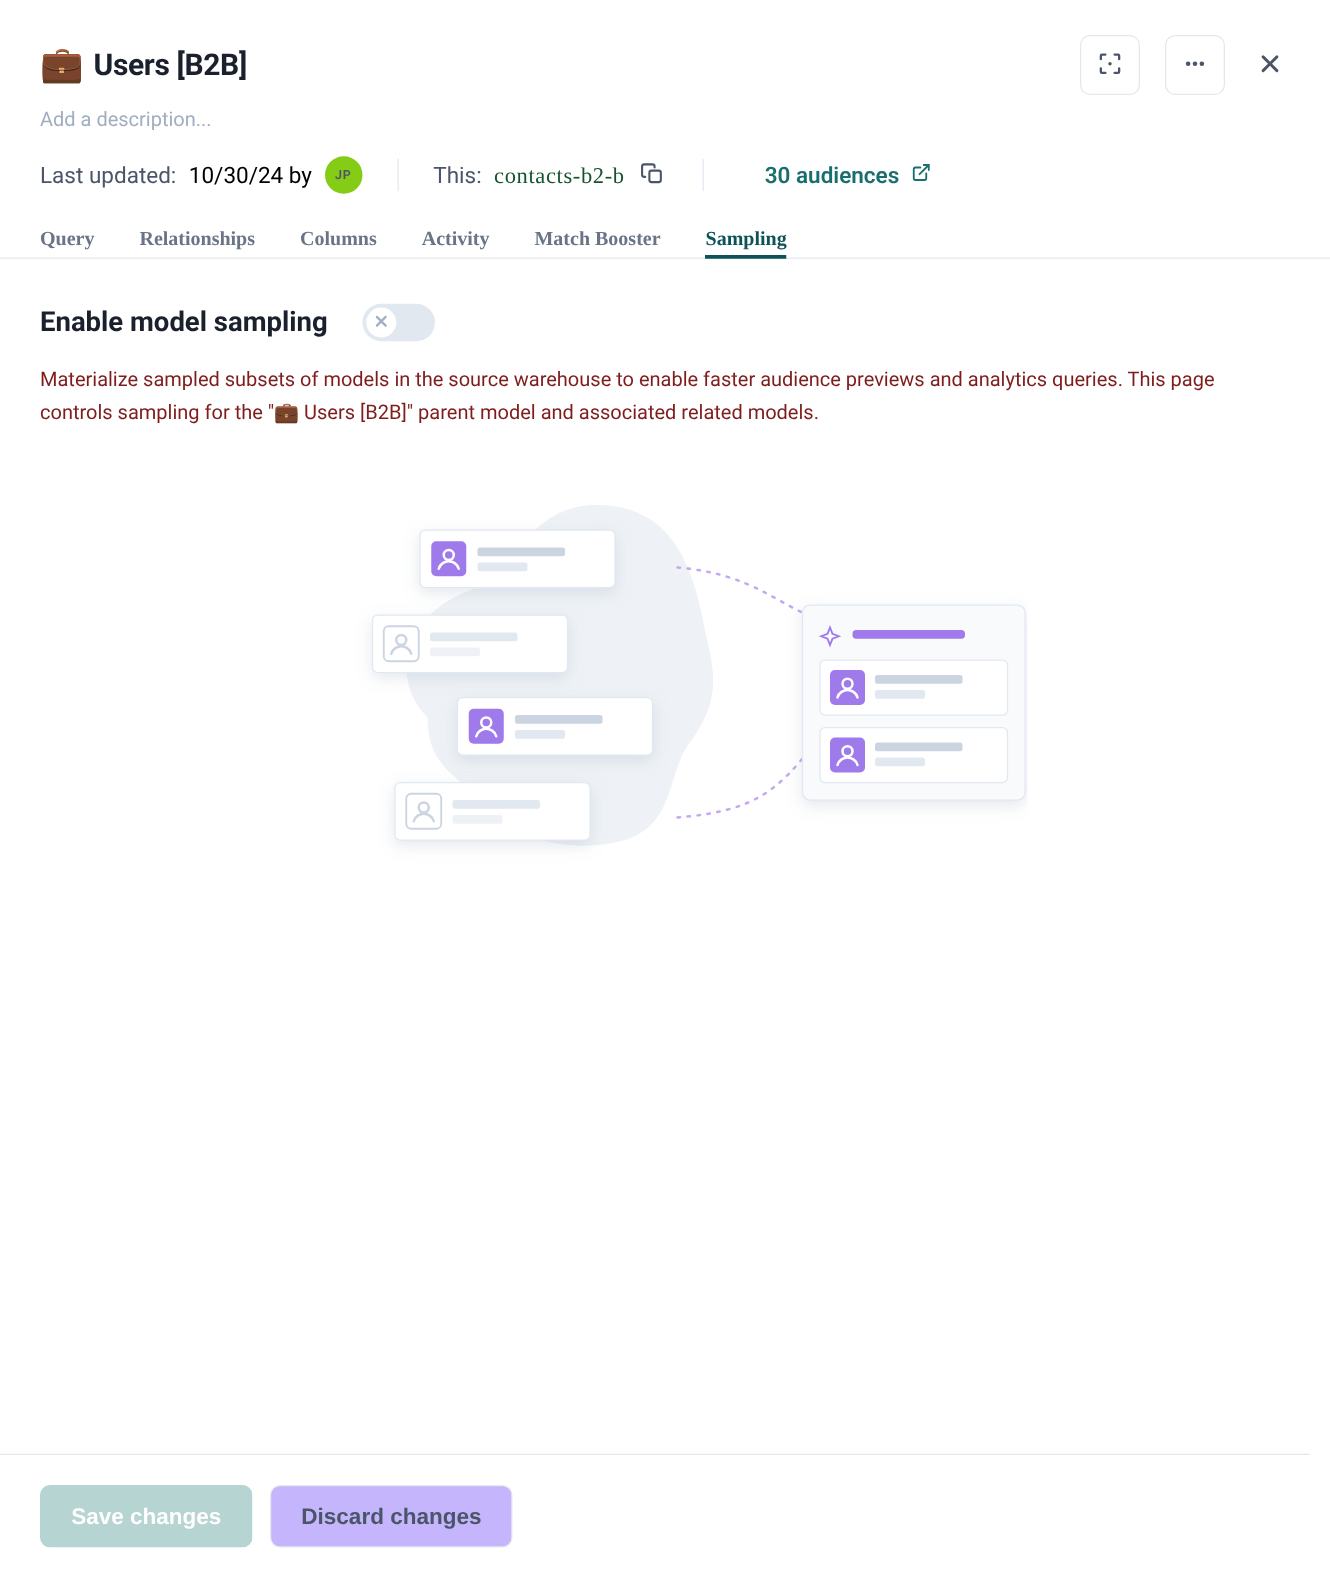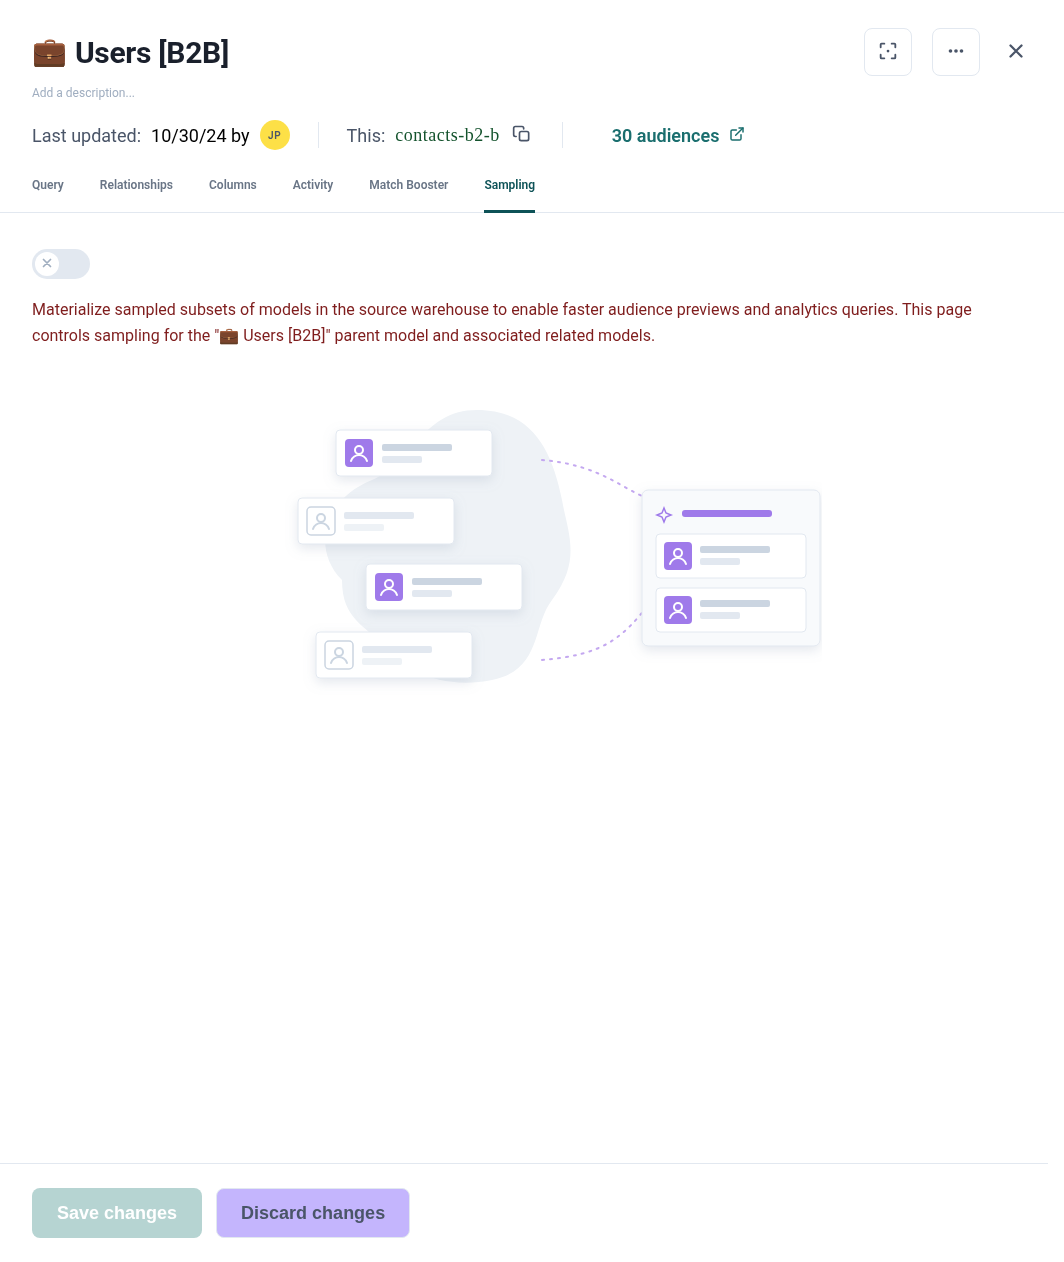--- a/index.html
+++ b/index.html
@@ -29,21 +29,21 @@
       align-items: center;
       gap: 8px;
     }
 
     .title-icon {
       font-size: 28px;
       line-height: 1;
     }
 
     .title-text {
-      font-size: 30px;
+      font-size: 24px;
       font-weight: 700;
       color: #1a202c;
       letter-spacing: -0.3px;
     }
 
     .title-actions {
       display: flex;
       align-items: center;
       gap: 20px;
     }
@@ -68,21 +68,21 @@
       background: transparent;
       display: flex;
       align-items: center;
       justify-content: center;
       cursor: pointer;
       color: #4a5568;
     }
 
     .description-placeholder {
       color: #a0aec0;
-      font-size: 12px;
+      font-size: 16px;
       margin-bottom: 20px;
       cursor: text;
     }
 
     .meta-row {
       display: flex;
       align-items: center;
       gap: 28px;
       font-size: 18px;
       color: #4a5568;
@@ -95,21 +95,21 @@
       gap: 10px;
     }
 
     .meta-label { color: #4a5568; }
     .meta-value { color: #000000; }
 
     .avatar {
       width: 30px;
       height: 30px;
       border-radius: 50%;
-      background: #fde047;
+      background: #84cc16;
       display: inline-flex;
       align-items: center;
       justify-content: center;
       font-size: 10px;
       font-weight: 600;
       color: #4a5568;
       letter-spacing: 0.5px;
     }
 
     .divider-v {
@@ -146,27 +146,28 @@
     }
 
     .tabs {
       display: flex;
       gap: 36px;
       border-bottom: 1px solid #e2e8f0;
       padding: 0 32px;
     }
 
     .tab {
-      padding: 0 0 18px 0;
-      font-size: 12px;
+      padding: 0 0 3px 0;
+      font-size: 16px;
       font-weight: 600;
       color: #697586;
       cursor: pointer;
       border-bottom: 3px solid transparent;
       margin-bottom: -1px;
+      font-family: Liberation Serif, serif;
     }
 
     .tab.active {
       color: #0d5257;
       border-bottom-color: #0d5257;
     }
 
     .content {
       padding: 36px 32px 0 32px;
     }
@@ -333,20 +334,21 @@
   <div class="tab">Query</div>
   <div class="tab">Relationships</div>
   <div class="tab">Columns</div>
   <div class="tab">Activity</div>
   <div class="tab">Match Booster</div>
   <div class="tab active">Sampling</div>
 </div>
 
 <div class="content">
   <div class="section-title-row">
+    <span class="section-title">Enable model sampling</span>
     <div class="toggle">
       <div class="toggle-knob">
         <span>
           <svg width="14" height="14" viewBox="0 0 24 24" fill="none" stroke="currentColor" stroke-width="3" stroke-linecap="round">
             <path d="M6 6l12 12M18 6L6 18"></path>
           </svg>
         </span>
       </div>
     </div>
   </div>

